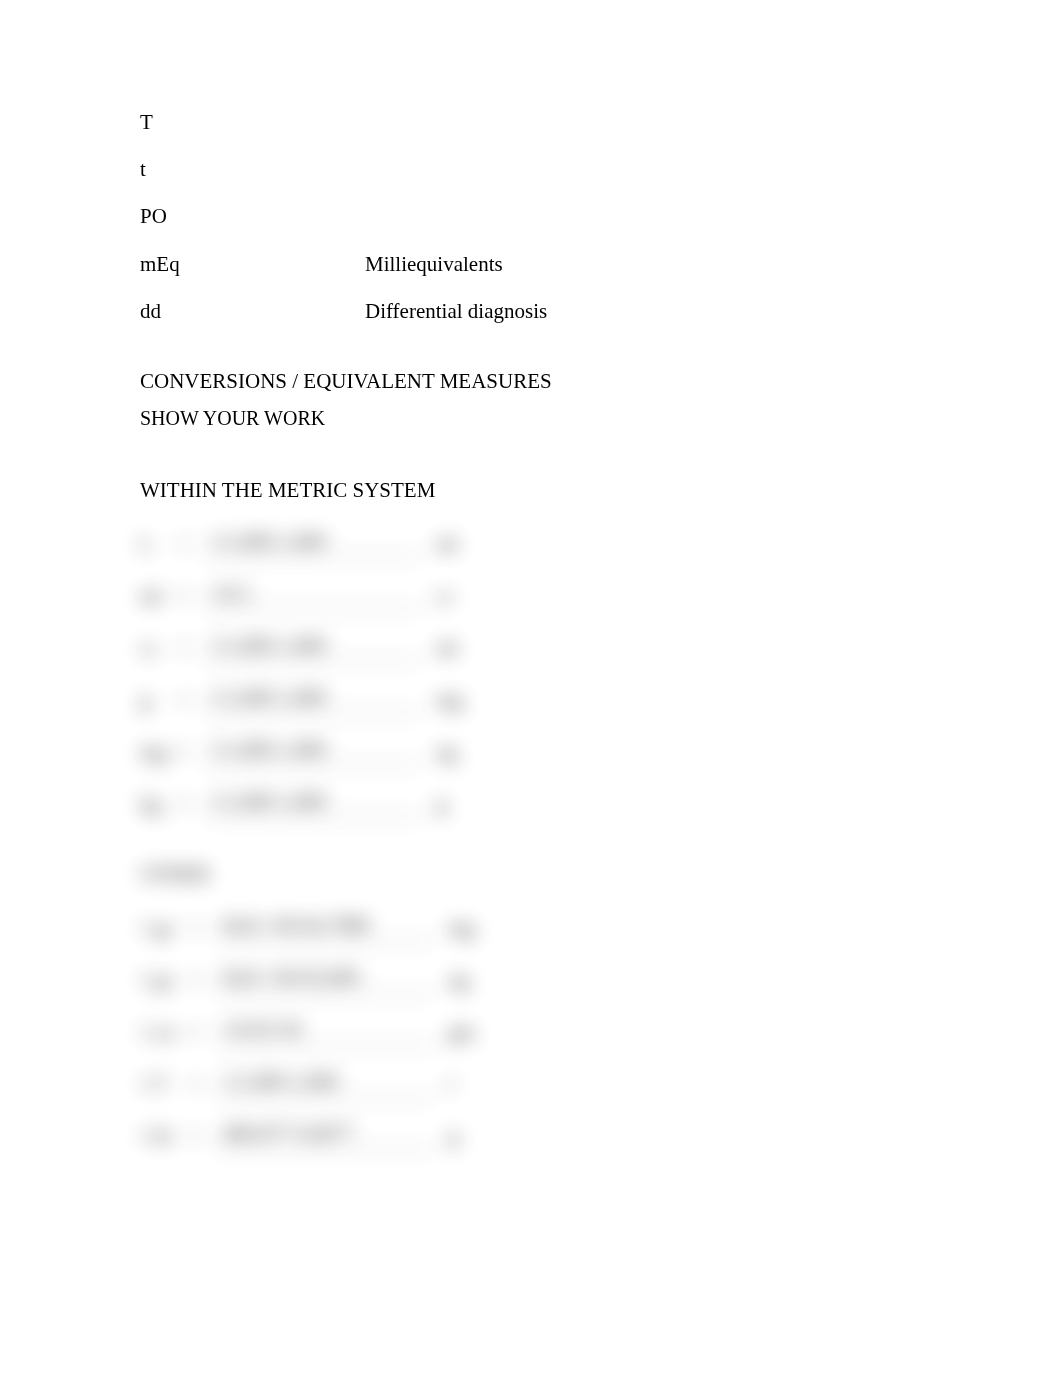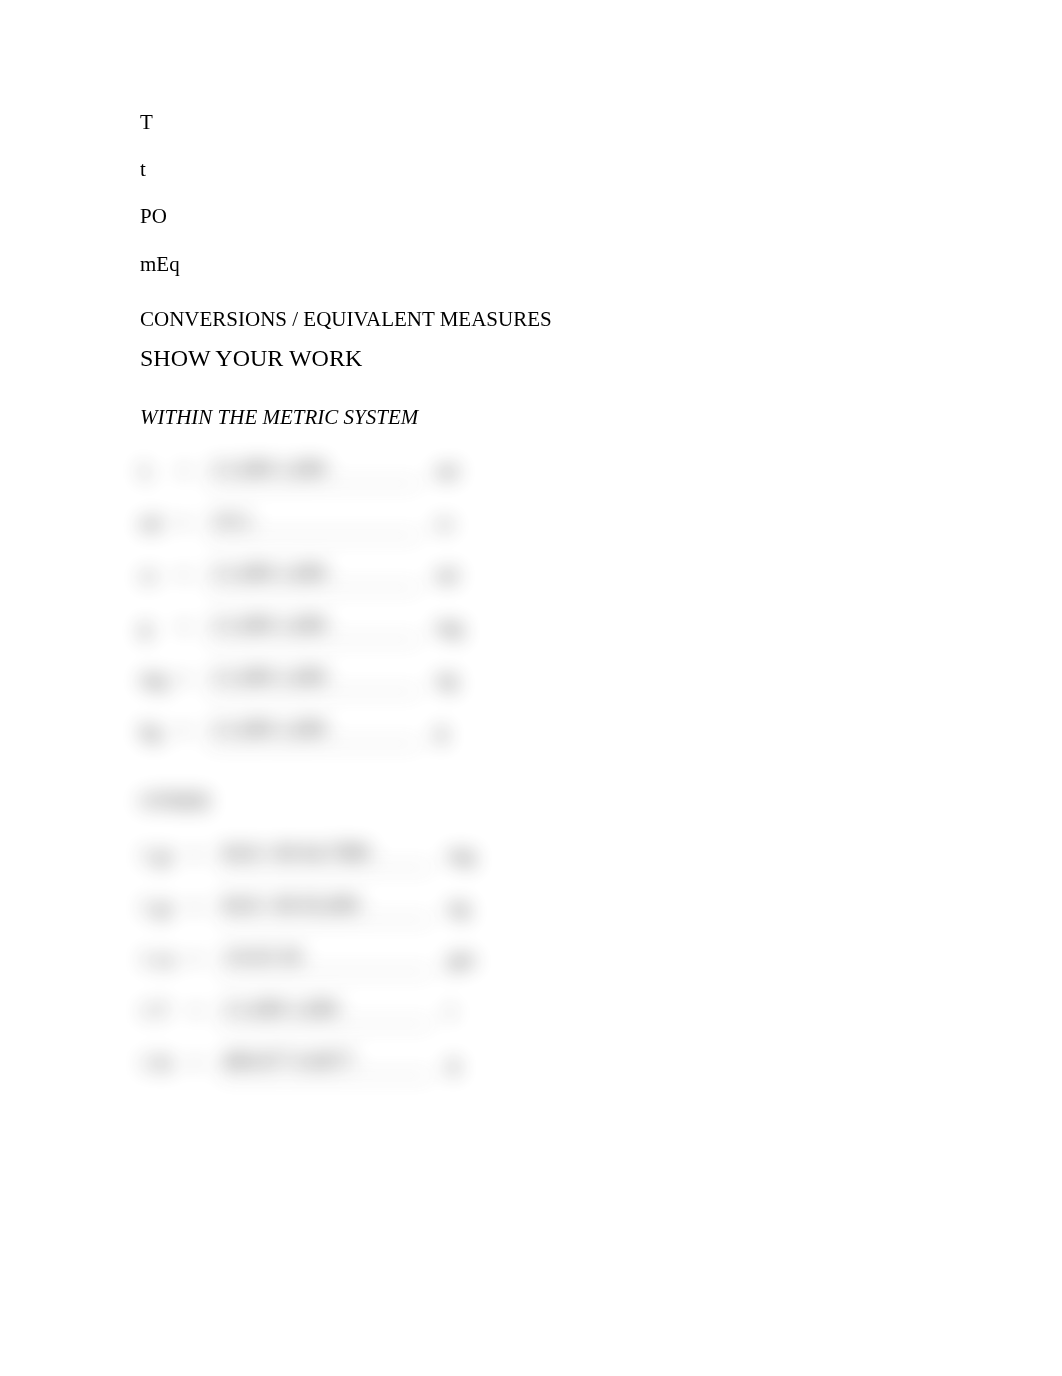--- a/index.html
+++ b/index.html
@@ -20,33 +20,32 @@
       margin-bottom: 22px;
     }
     .abbrev-left {
       width: 225px;
       flex-shrink: 0;
     }
     .abbrev-right {
       flex: 1;
     }
     .section-title {
-      margin-top: 30px;
+      margin-top: 45px;
       margin-bottom: 12px;
       font-size: 21px;
     }
     .subtitle {
-      margin-bottom: 32px;
-      font-size: 24px;
+      margin-bottom: 48px;
+      font-size: 20px;
     }
     .subsection {
       margin-top: 22px;
       margin-bottom: 24px;
       font-size: 21px;
-      font-style: italic;
     }
     .conv-row {
       display: flex;
       align-items: flex-end;
       margin-bottom: 22px;
       height: 30px;
     }
     .conv-left {
       width: 38px;
       flex-shrink: 0;
@@ -88,20 +87,25 @@
     <div class="abbrev-left">T</div>
   </div>
   <div class="abbrev-row">
     <div class="abbrev-left">t</div>
   </div>
   <div class="abbrev-row">
     <div class="abbrev-left">PO</div>
   </div>
   <div class="abbrev-row">
     <div class="abbrev-left">mEq</div>
+    <div class="abbrev-right">Milliequivalents</div>
+  </div>
+  <div class="abbrev-row">
+    <div class="abbrev-left">dd</div>
+    <div class="abbrev-right">Differential diagnosis</div>
   </div>
 </div>
 
 <div class="section-title">CONVERSIONS    /   EQUIVALENT MEASURES</div>
 <div class="subtitle">SHOW YOUR WORK</div>
 
 <div class="subsection">WITHIN THE METRIC SYSTEM</div>
 
 <div class="blurred-block">
   <div class="conv-row">

